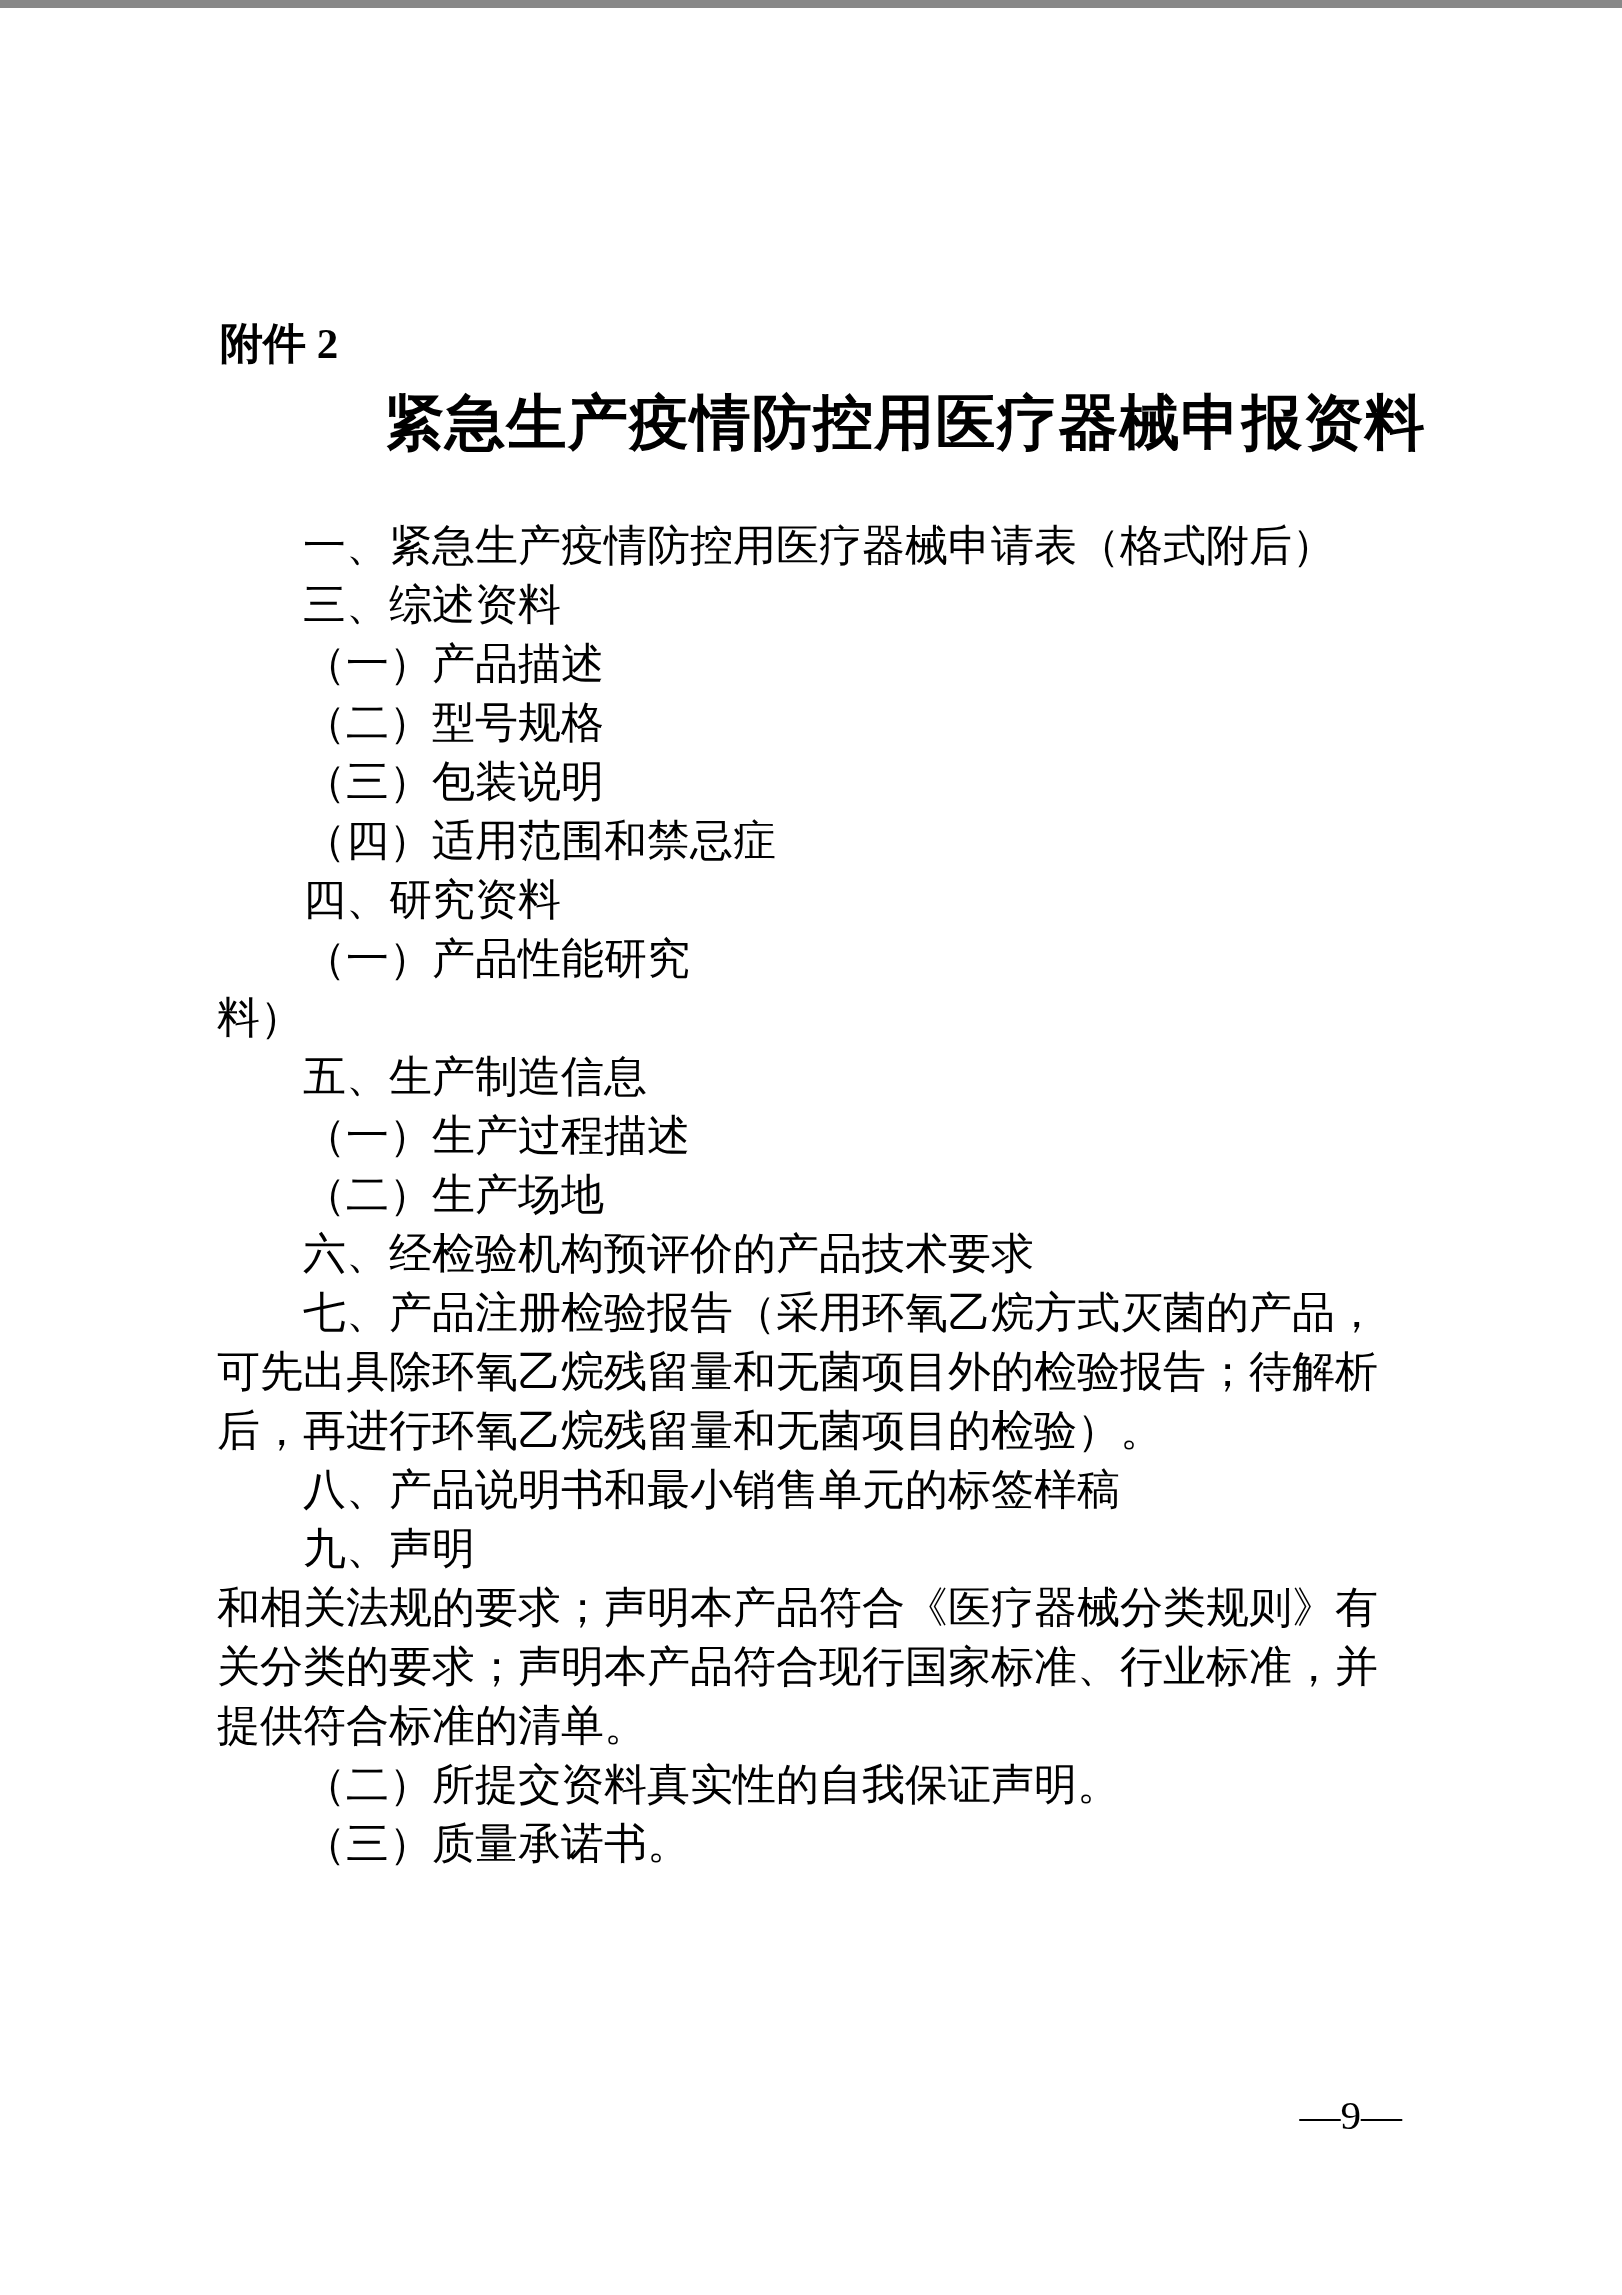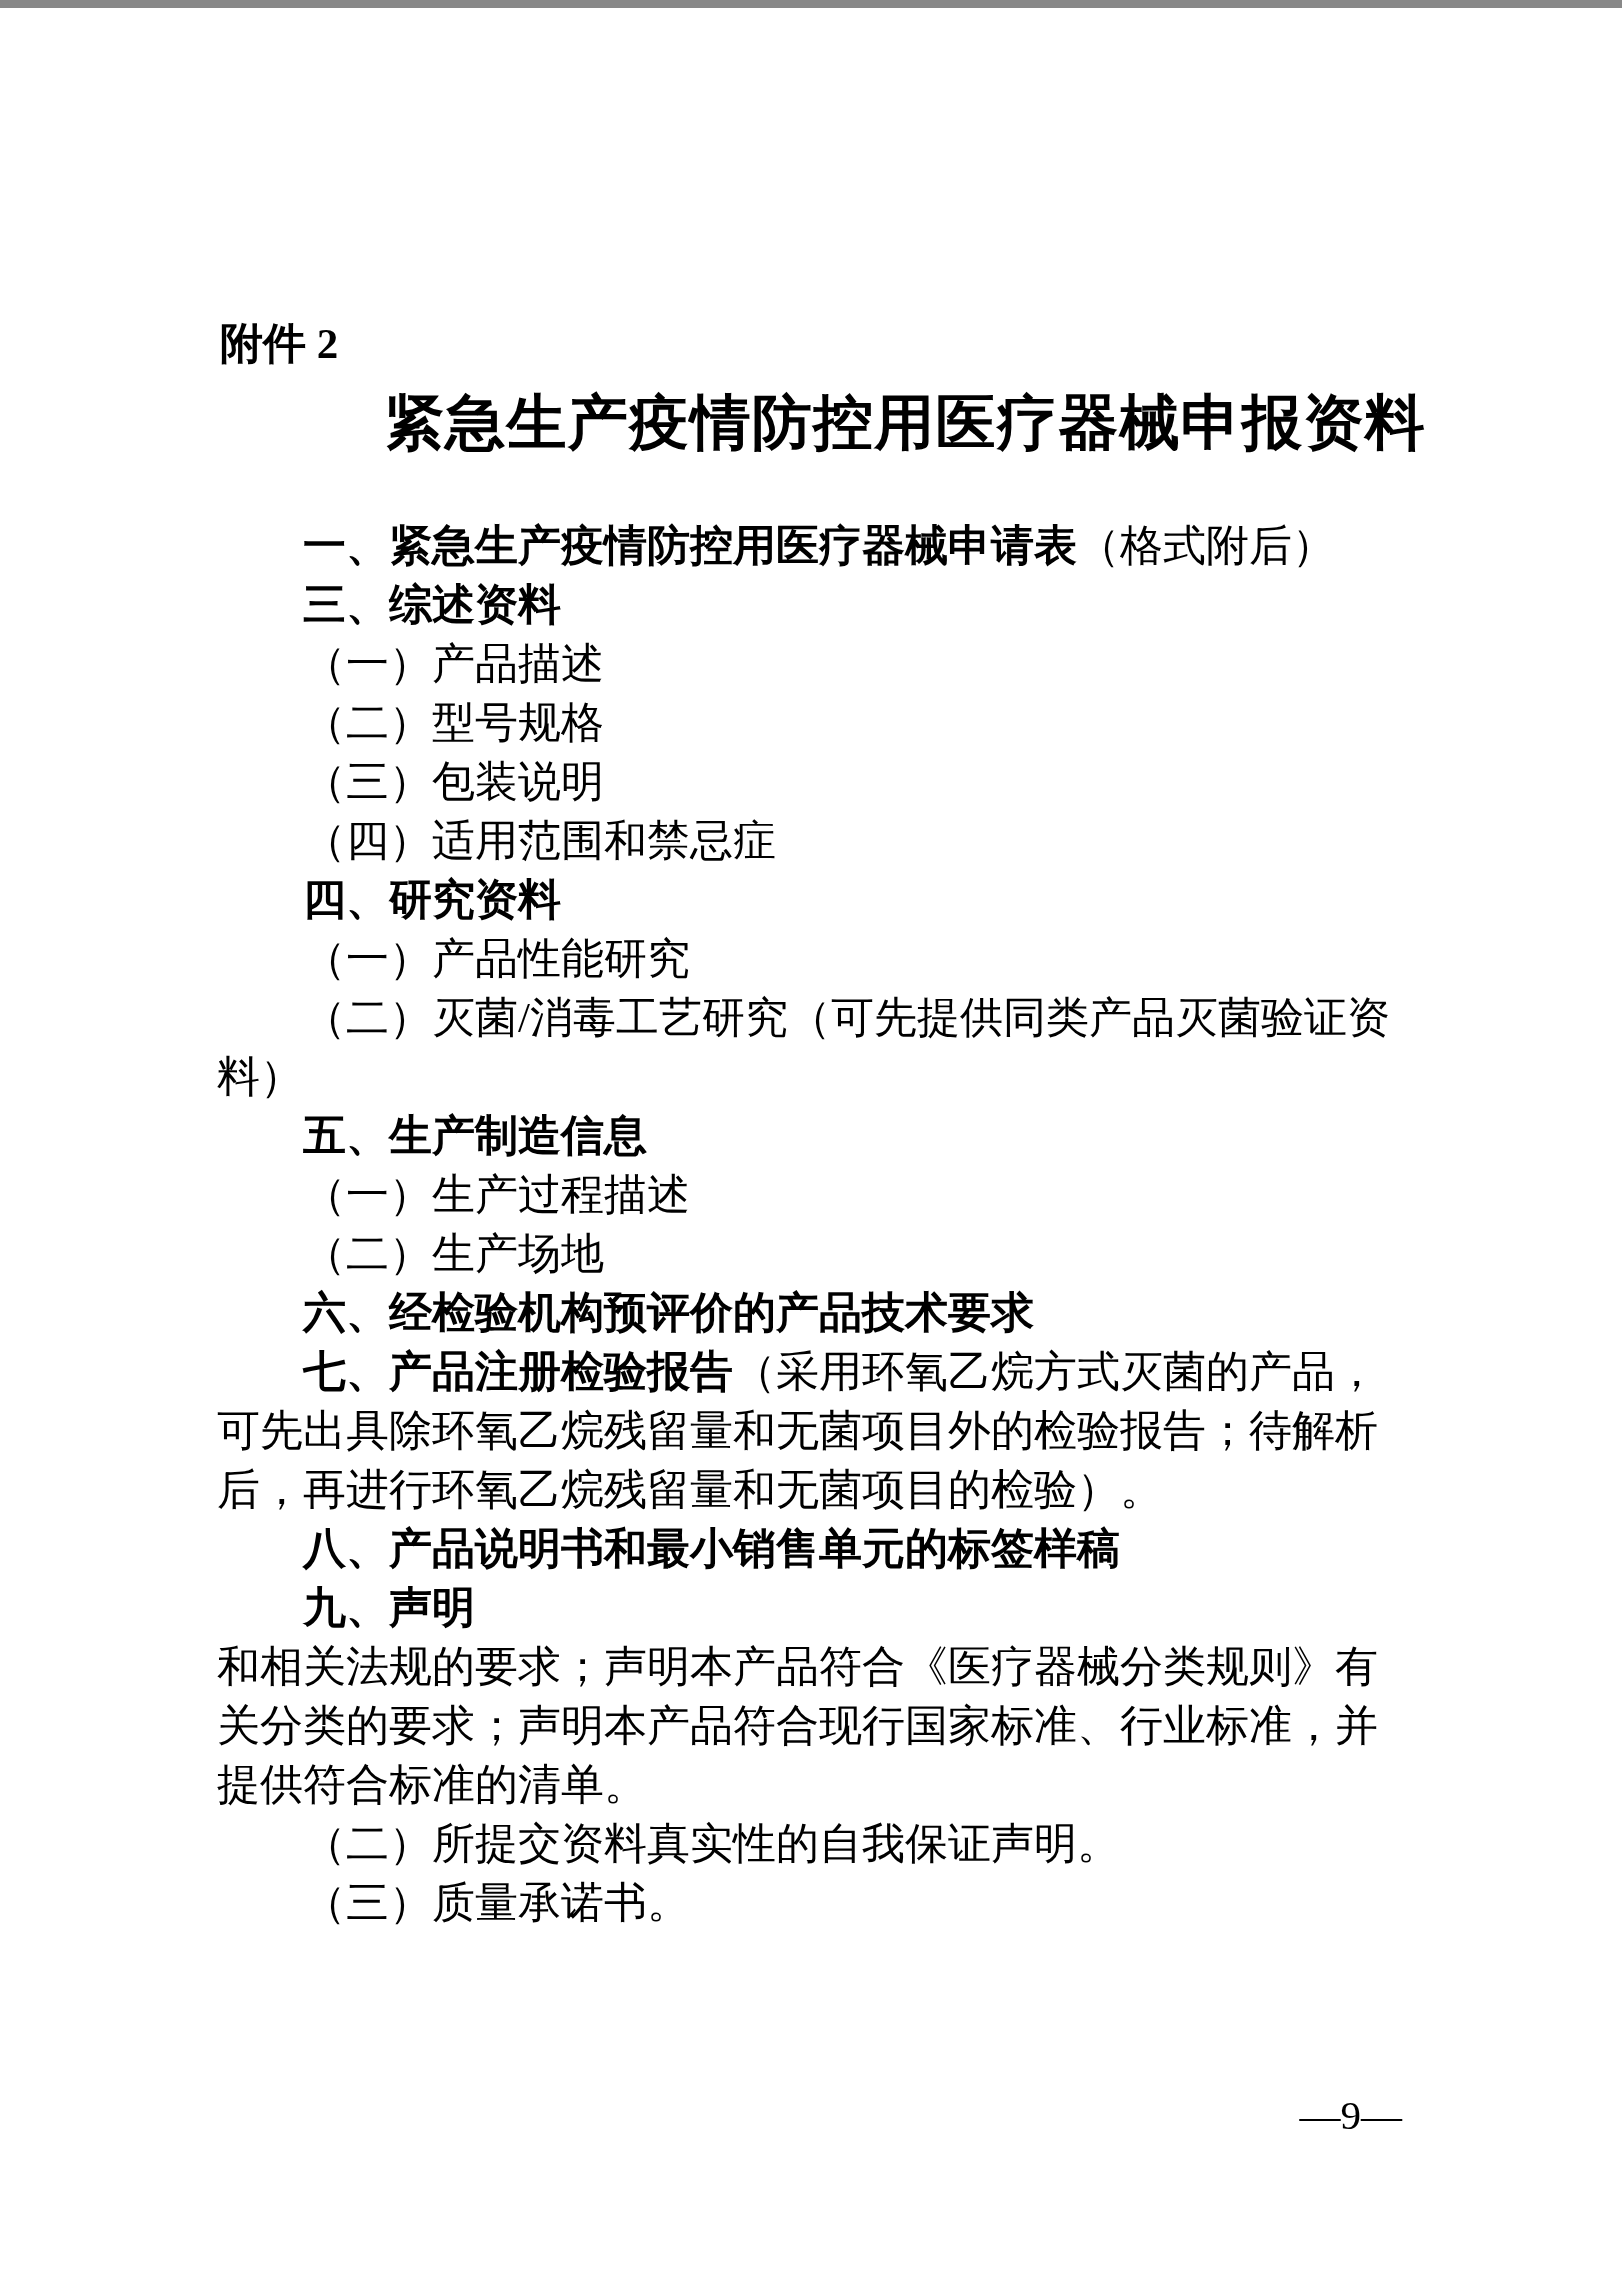--- a/index.html
+++ b/index.html
@@ -49,21 +49,21 @@
     height: 59px;
     line-height: 59px;
     font-size: 43px;
     white-space: nowrap;
   }
   .line.indent {
     padding-left: 86px; 
   }
   .seg-heading {
     font-family: "Liberation Sans", "DejaVu Sans", sans-serif;
-    font-weight: 700;
+    font-weight: 400;
   }
   .seg-body {
     font-family: "Liberation Serif", "DejaVu Serif", serif;
     font-weight: 400;
   }
   .page-number {
     position: absolute;
     top: 2087px;
     right: 221px;
     font-family: "Liberation Serif", "DejaVu Serif", serif;
@@ -83,21 +83,20 @@
 
   <div class="doc-body">
       <div class="line indent"><span class="seg-heading">一、紧急生产疫情防控用医疗器械申请表</span><span class="seg-body">（格式附后）</span></div>
       <div class="line indent"><span class="seg-heading">三、综述资料</span></div>
       <div class="line indent"><span class="seg-body">（一）产品描述</span></div>
       <div class="line indent"><span class="seg-body">（二）型号规格</span></div>
       <div class="line indent"><span class="seg-body">（三）包装说明</span></div>
       <div class="line indent"><span class="seg-body">（四）适用范围和禁忌症</span></div>
       <div class="line indent"><span class="seg-heading">四、研究资料</span></div>
       <div class="line indent"><span class="seg-body">（一）产品性能研究</span></div>
-      <div class="line indent"><span class="seg-body">（二）灭菌/消毒工艺研究（可先提供同类产品灭菌验证资</span></div>
       <div class="line"><span class="seg-body">料）</span></div>
       <div class="line indent"><span class="seg-heading">五、生产制造信息</span></div>
       <div class="line indent"><span class="seg-body">（一）生产过程描述</span></div>
       <div class="line indent"><span class="seg-body">（二）生产场地</span></div>
       <div class="line indent"><span class="seg-heading">六、经检验机构预评价的产品技术要求</span></div>
       <div class="line indent"><span class="seg-heading">七、产品注册检验报告</span><span class="seg-body">（采用环氧乙烷方式灭菌的产品，</span></div>
       <div class="line"><span class="seg-body">可先出具除环氧乙烷残留量和无菌项目外的检验报告；待解析</span></div>
       <div class="line"><span class="seg-body">后，再进行环氧乙烷残留量和无菌项目的检验）。</span></div>
       <div class="line indent"><span class="seg-heading">八、产品说明书和最小销售单元的标签样稿</span></div>
       <div class="line indent"><span class="seg-heading">九、声明</span></div>

